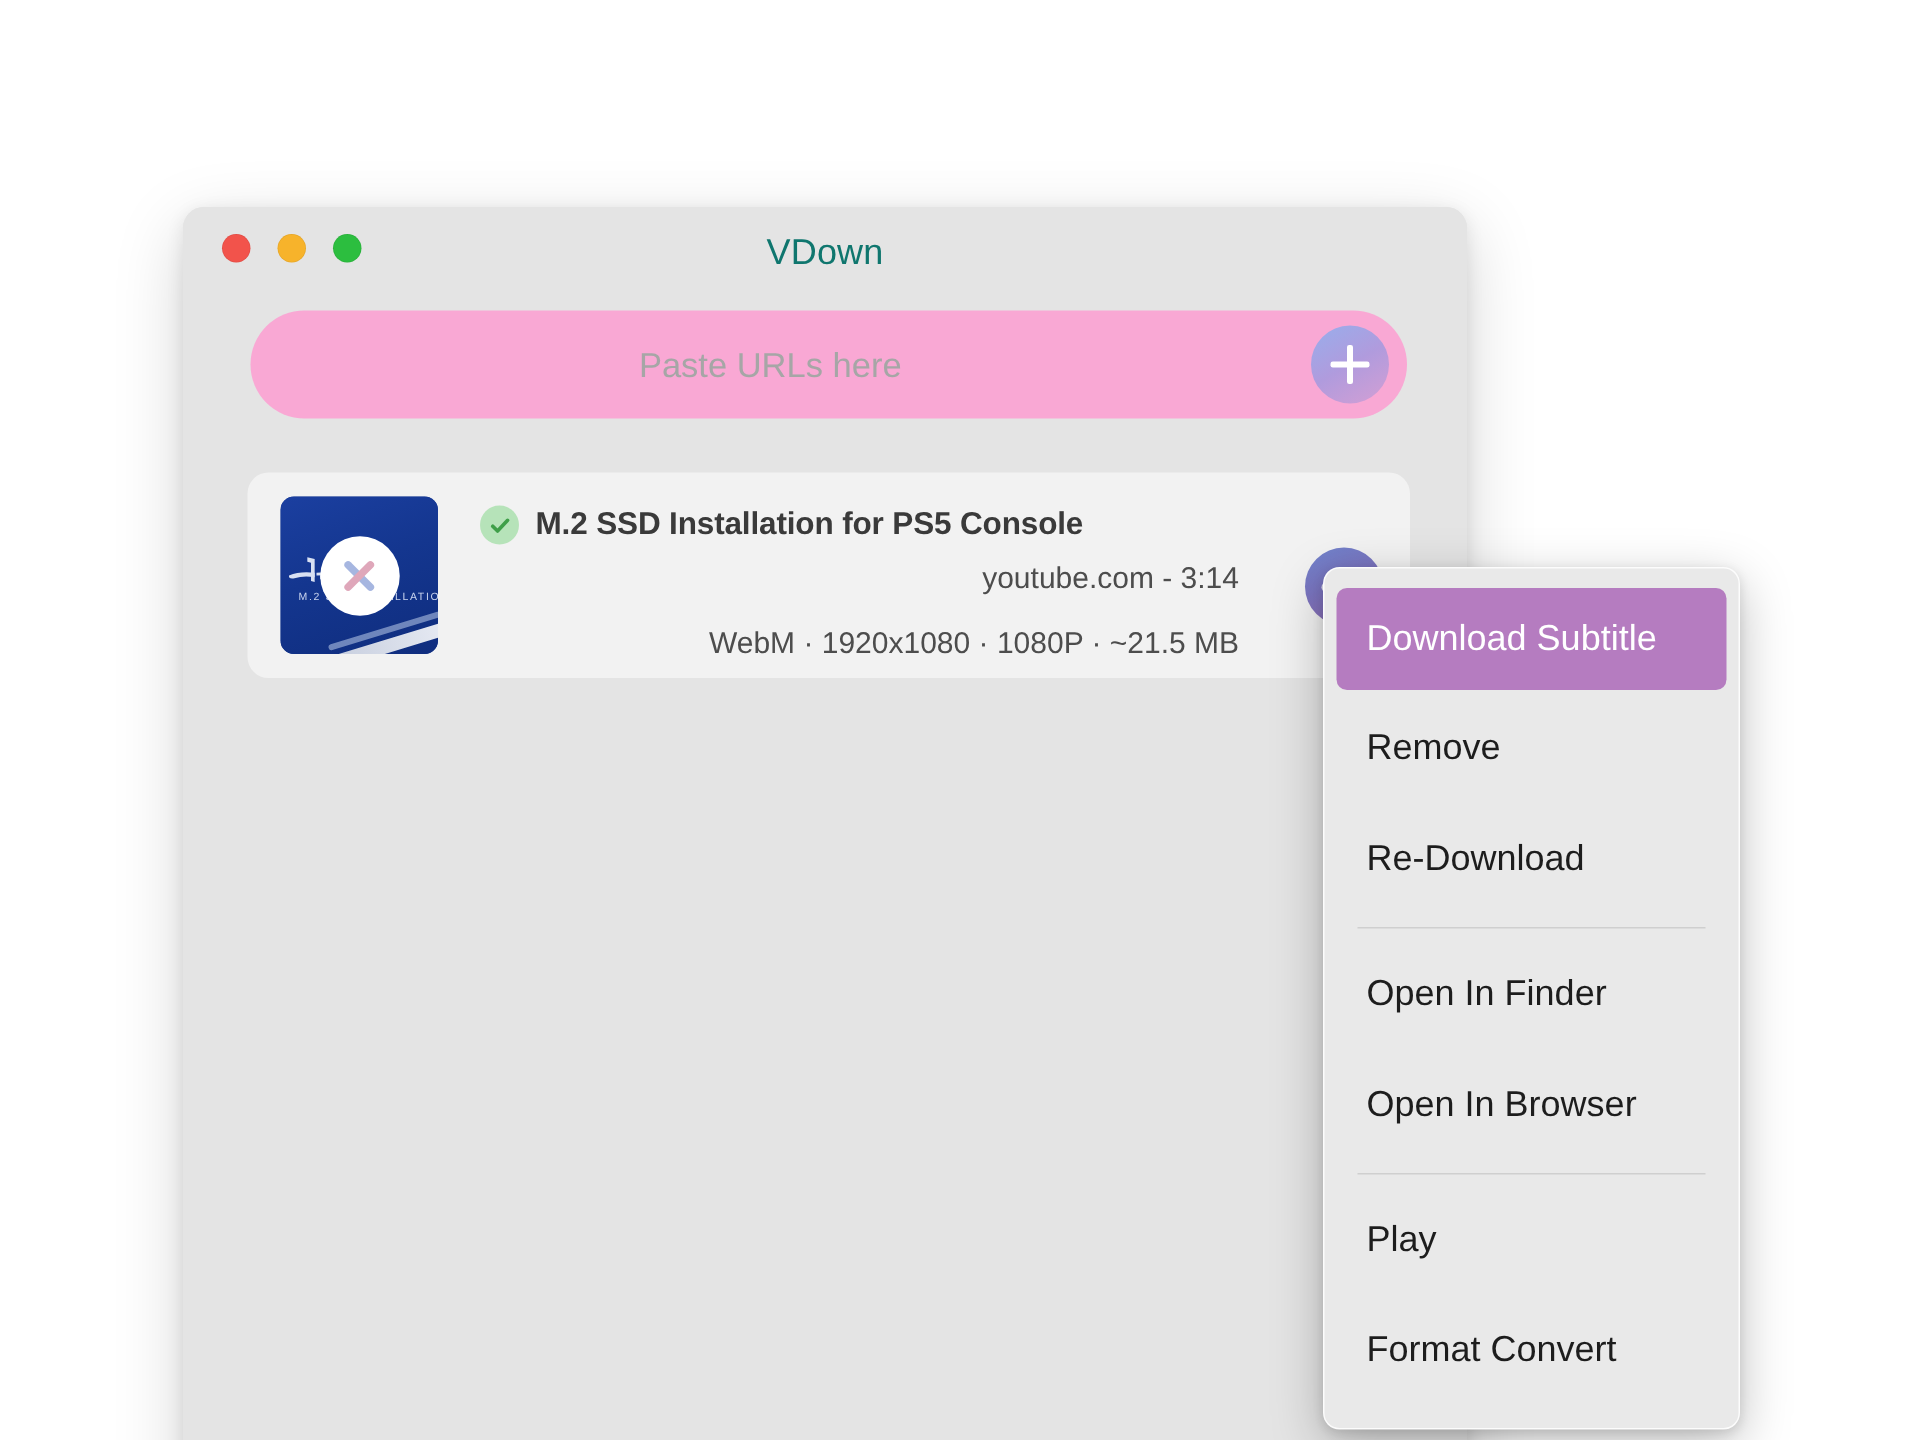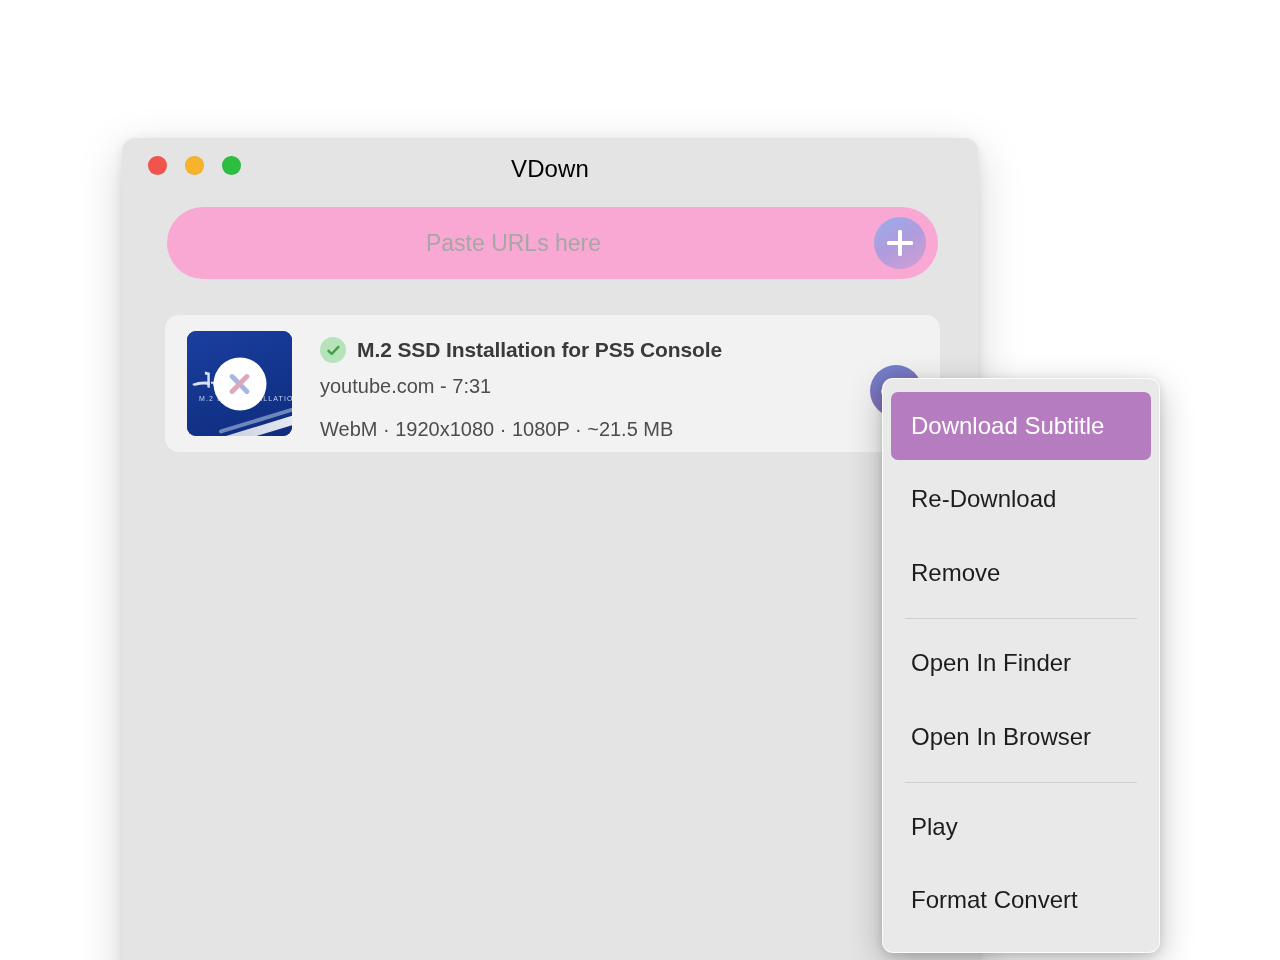--- a/index.html
+++ b/index.html
@@ -53,21 +53,21 @@
   }
   .tl-close  { background: #f2534b; box-shadow: inset 0 0 0 0.5px rgba(0,0,0,0.07); }
   .tl-min    { background: #f7b32b; box-shadow: inset 0 0 0 0.5px rgba(0,0,0,0.07); }
   .tl-max    { background: #2cbe3f; box-shadow: inset 0 0 0 0.5px rgba(0,0,0,0.07); }
 
   .window-title {
     position: absolute;
     left: 0; right: 0; top: 17px;
     text-align: center;
     font-size: 24px;
-    color: #000000;
+    color: #0f766e;
     letter-spacing: 0.1px;
   }
 
   
   .url-row {
     position: absolute;
     left: 45px;
     top: 69px;
     width: 771px;
     height: 72px;
@@ -215,20 +215,21 @@
     border-radius: 3px;
   }
   .xmark .x1 { background: #a6b6e0; transform: rotate(45deg); }
   .xmark .x2 { background: #dfa7ba; transform: rotate(-45deg); }
 
   .card-texts {
     position: absolute;
     left: 155px;
     top: 20px;
     right: 114px;
+    text-align: right;
   }
 
   .title-line {
     display: flex;
     align-items: center;
     gap: 11px;
     height: 30px;
   }
   .check-icon {
     width: 26px;
@@ -364,41 +365,41 @@
 
       <div class="card-texts">
         <div class="title-line">
           <span class="check-icon">
             <svg width="17" height="17" viewBox="0 0 17 17">
               <path d="M3.5 8.8 L6.7 12 L13.4 4.9" fill="none" stroke="#3f9f49" stroke-width="2.4" stroke-linecap="round" stroke-linejoin="round"></path>
             </svg>
           </span>
           <span class="item-title">M.2 SSD Installation for PS5 Console</span>
         </div>
-        <div class="item-source">youtube.com - 7:31</div>
+        <div class="item-source">youtube.com - 3:14</div>
         <div class="item-meta">WebM  ·  1920x1080  ·  1080P  ·  ~21.5 MB</div>
       </div>
 
       <button class="more-btn">
         <i></i>
         <i></i>
         <i></i>
       </button>
 
     </div>
   </div>
 
   <div class="context-menu">
 
     <div class="menu-item selected">Download Subtitle</div>
 
+    <div class="menu-item">Remove</div>
+
     <div class="menu-item">Re-Download</div>
 
-    <div class="menu-item">Remove</div>
-
     <div class="menu-sep"></div>
 
     <div class="menu-item">Open In Finder</div>
 
     <div class="menu-item">Open In Browser</div>
 
     <div class="menu-sep"></div>
 
     <div class="menu-item">Play</div>
 

